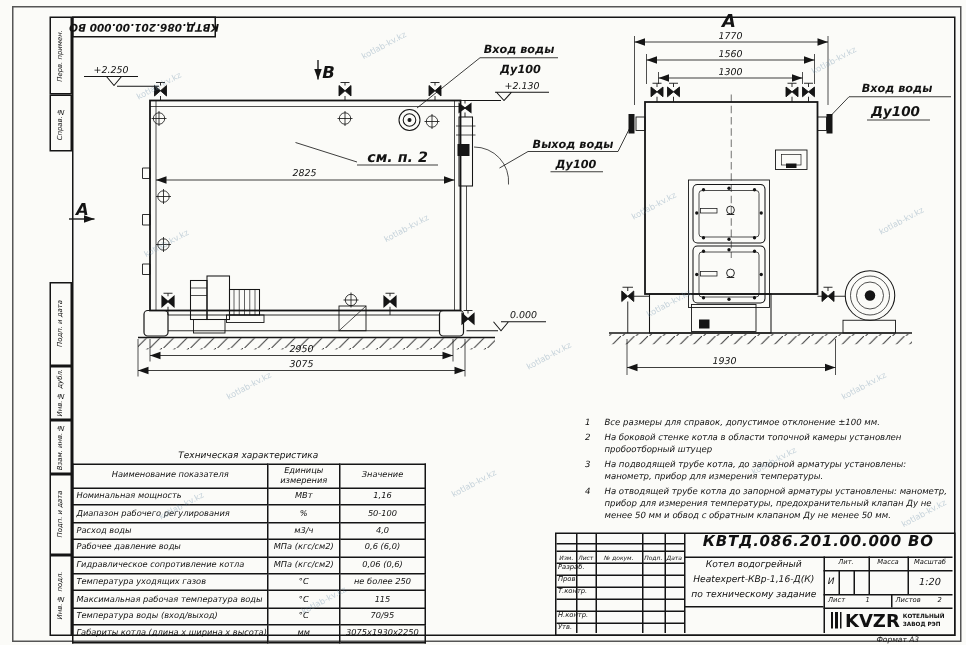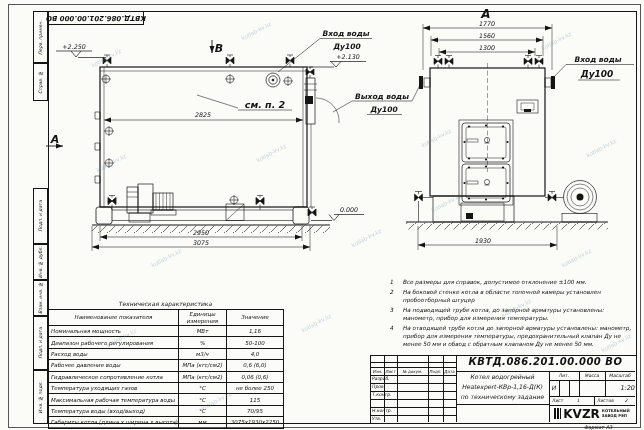--- a/index.html
+++ b/index.html
@@ -462,21 +462,21 @@
     <div class="docnum">КВТД.086.201.00.000  ВО</div>
     <div class="tbname">
       <div>Котел водогрейный</div>
       <div>Heatexpert-КВр-1,16-Д(К)</div>
       <div>по техническому задание</div>
     </div>
     <div class="tx cc" style="left:178px;top:16.5px;width:30px;">Лит.</div>
     <div class="tx cc" style="left:208px;top:16.5px;width:26px;">Масса</div>
     <div class="tx cc" style="left:234px;top:16.5px;width:30px;">Масштаб</div>
     <div class="tx cc" style="left:178px;top:28px;width:10px;font-size:6px;">И</div>
-    <div class="tx cc" style="left:234px;top:28px;width:30px;font-size:6.5px;text-align:right;">1:20</div>
+    <div class="tx cc" style="left:234px;top:28px;width:30px;font-size:6.5px;">1:20</div>
     <div class="tx" style="left:181px;top:41.5px;">Лист</div>
     <div class="tx" style="left:206px;top:41.5px;">1</div>
     <div class="tx" style="left:226px;top:41.5px;">Листов</div>
     <div class="tx" style="left:254px;top:41.5px;">2</div>
     <div class="logo-row">
       <div class="logo-bars"></div>
       <div class="logo-kvzr">KVZR</div>
       <div class="logo-sub">
         <div>КОТЕЛЬНЫЙ</div>
         <div>ЗАВОД РЭП</div>

